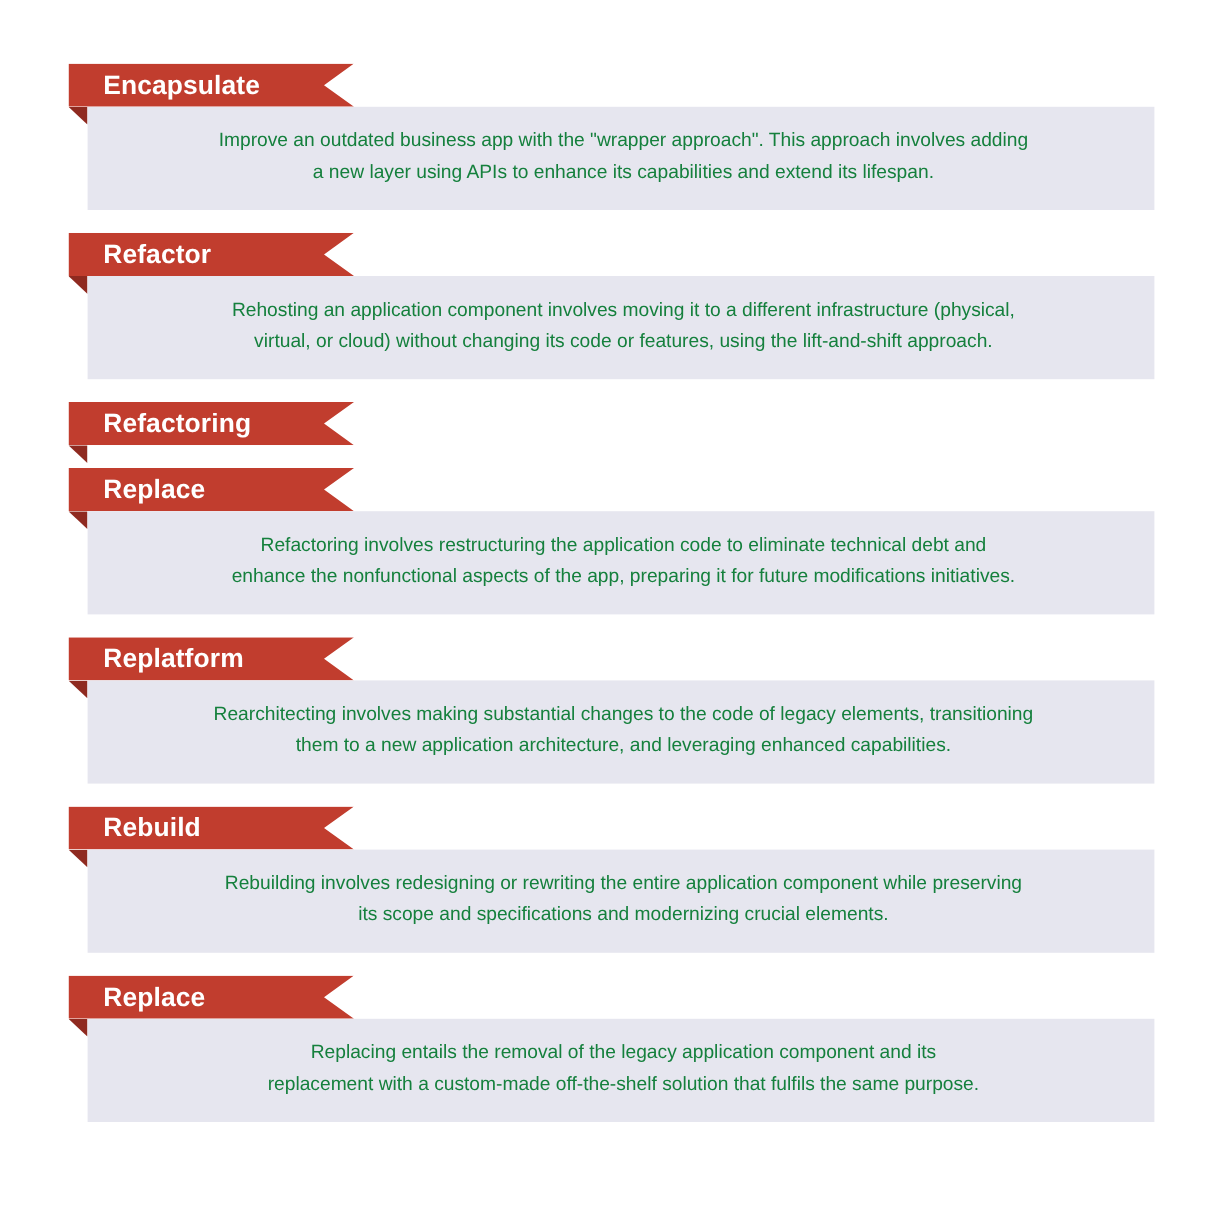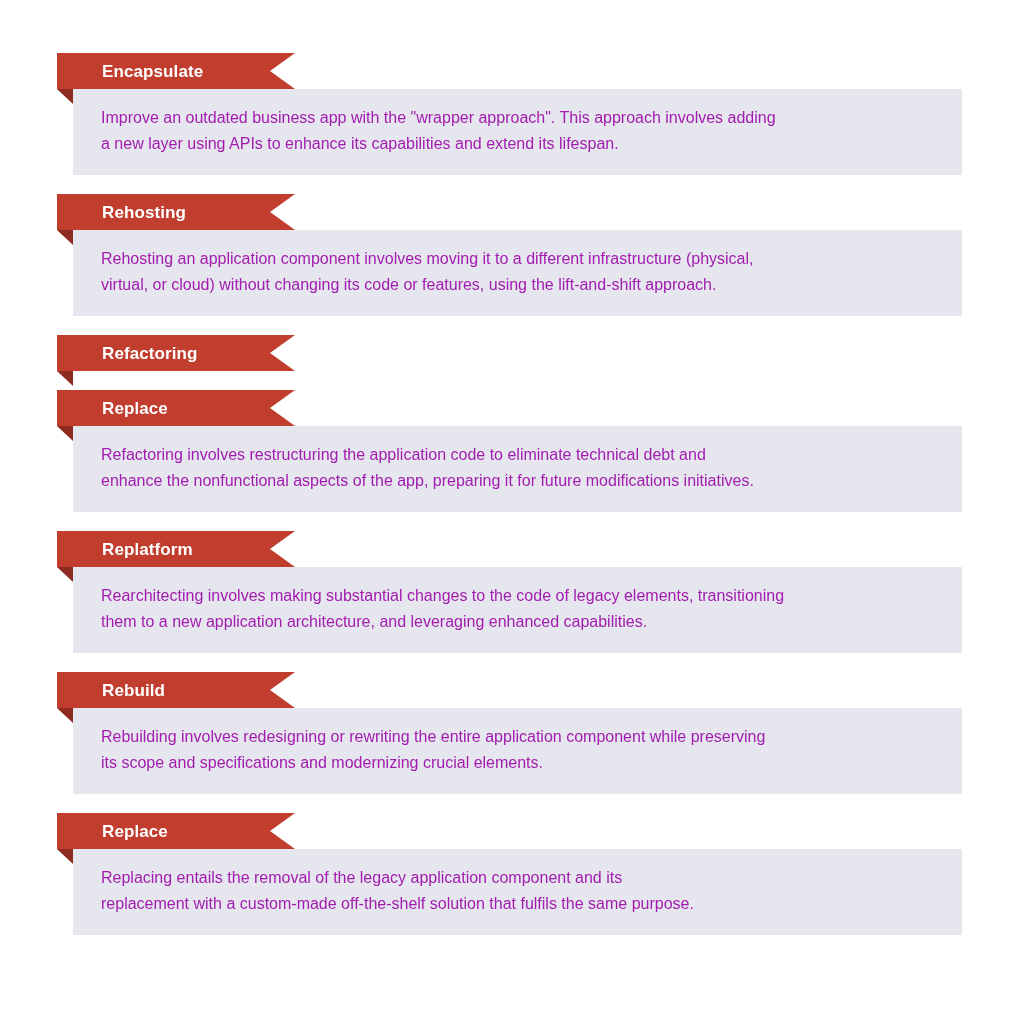--- a/index.html
+++ b/index.html
@@ -42,27 +42,26 @@
       100% 100%,
       0 100%
     );
     display: flex;
     align-items: center;
     z-index: 2;
   }
 
   .banner-title {
     color: #ffffff;
-    font-size: 17px;
+    font-size: 22px;
     font-weight: bold;
     letter-spacing: 0.1px;
-    padding-left: 17px;
+    padding-left: 29px;
     line-height: 1;
     white-space: nowrap;
-    margin-left: 28px;
   }
 
   
   .fold {
     position: absolute;
     left: 57px;
     top: 36px;
     width: 16px;
     height: 15px;
     background: #8f2a20;
@@ -76,46 +75,47 @@
     margin-left: 73px;
     width: 889px;
     background: #e6e6ef;
     box-sizing: border-box;
     padding: 16px 24px 18px 28px;
     margin-top: 0;
     z-index: 0;
   }
 
   .panel-text {
-    color: #a21caf;
+    color: #15803d;
     font-size: 16px;
     line-height: 26px;
     margin: 0;
     white-space: pre-line;
+    text-align: center;
   }
 </style>
 </head>
 <body>
 
 <div id="infographic">
 
   <div class="section">
     <div class="banner">
       <span class="banner-title">Encapsulate</span>
     </div>
     <div class="fold"></div>
     <div class="panel">
       <p class="panel-text">Improve an outdated business app with the "wrapper approach". This approach involves adding
 a new layer using APIs to enhance its capabilities and extend its lifespan.</p>
     </div>
   </div>
 
   <div class="section">
     <div class="banner">
-      <span class="banner-title">Rehosting</span>
+      <span class="banner-title">Refactor</span>
     </div>
     <div class="fold"></div>
     <div class="panel">
       <p class="panel-text">Rehosting an application component involves moving it to a different infrastructure (physical,
 virtual, or cloud) without changing its code or features, using the lift-and-shift approach.</p>
     </div>
   </div>
 
   <div class="section">
     <div class="banner">

